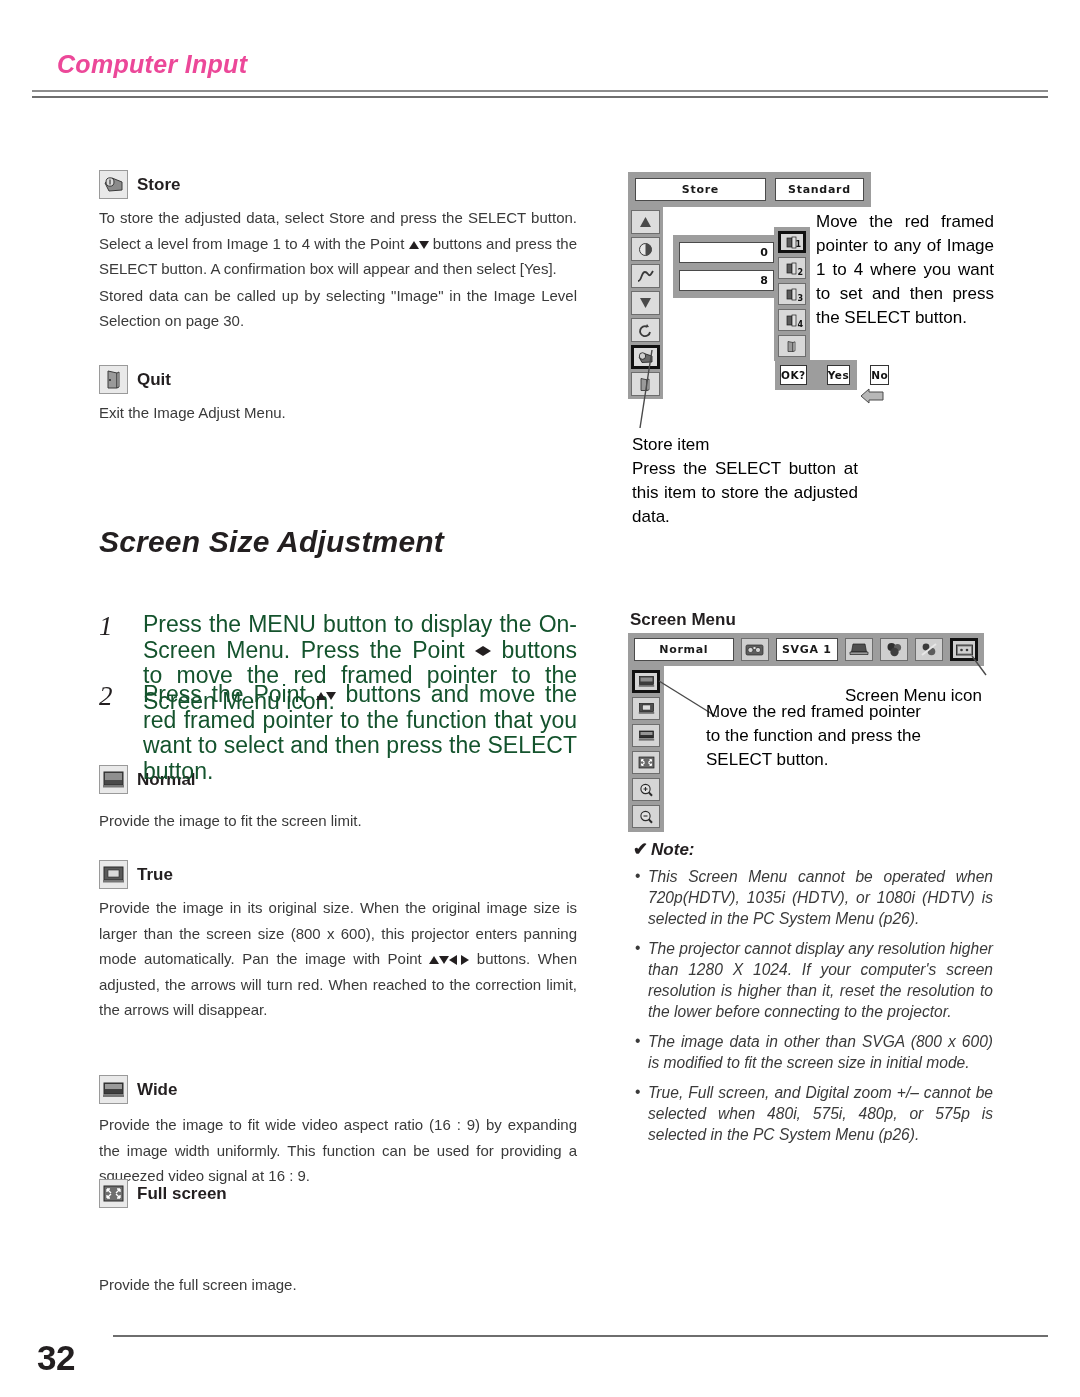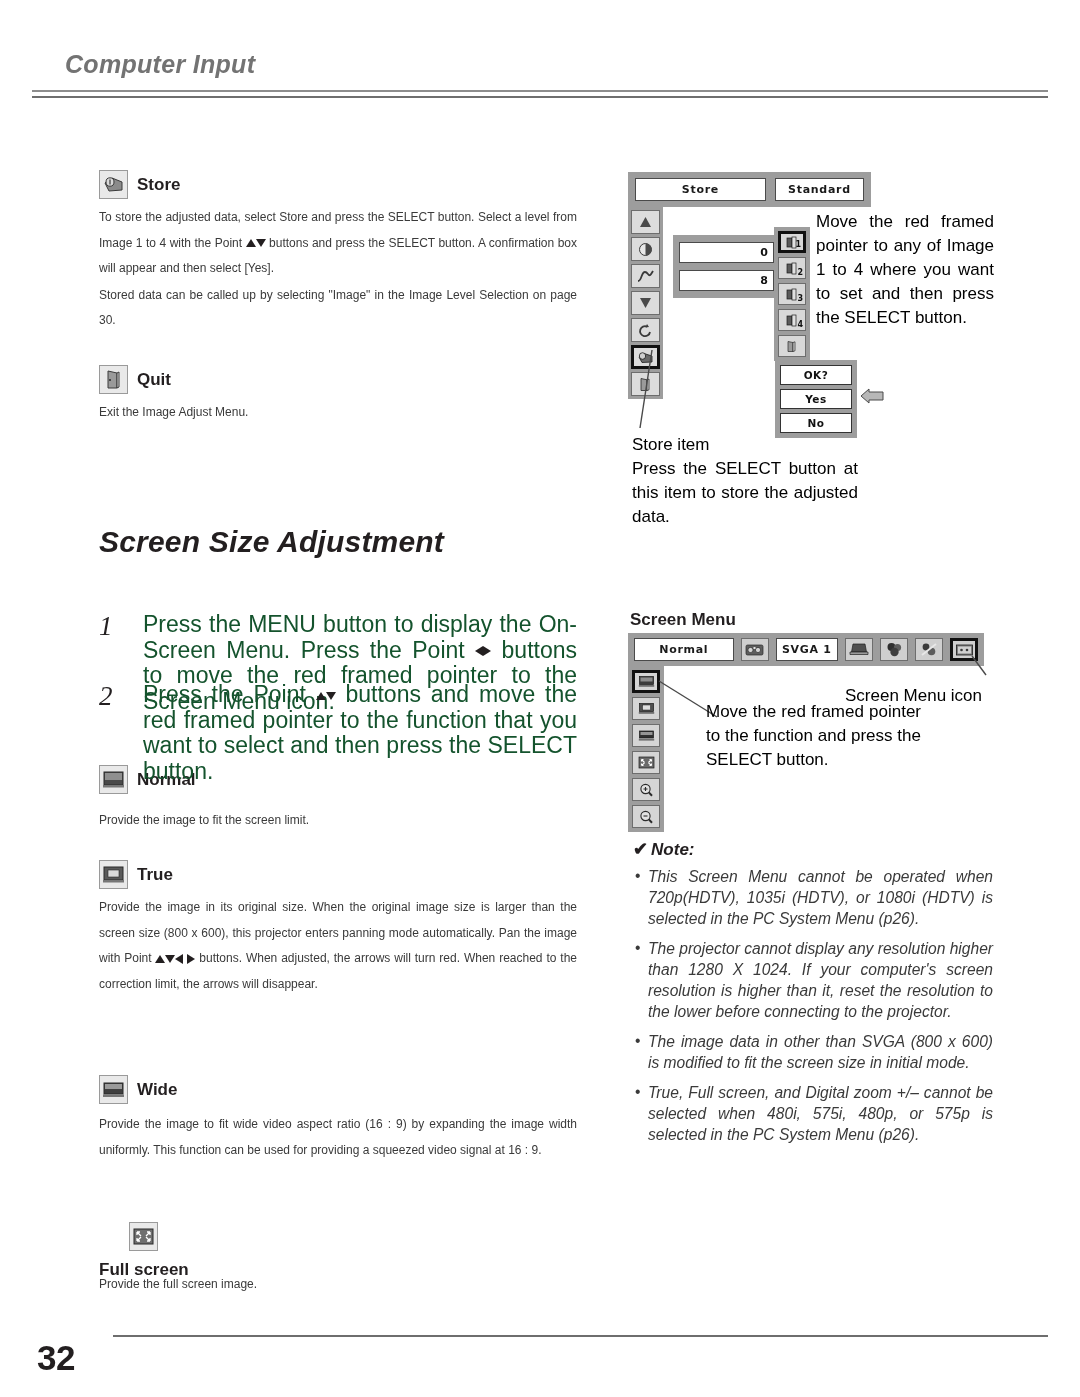--- a/index.html
+++ b/index.html
@@ -7,30 +7,30 @@
     width:1080px;height:1397px;background:#fff;
     font-family:"Liberation Sans", sans-serif;
     color:#231f20;position:relative;overflow:hidden;
   }
   .page{position:absolute;left:0;top:0;width:1080px;height:1397px;}
 
   
   .hdr-title{
     position:absolute;left:57px;top:50px;
     font-size:25px;font-weight:bold;font-style:italic;
-    letter-spacing:.3px;color:#737373;margin-left:8px;
+    letter-spacing:.3px;color:#ec4899;
   }
   .hdr-rule{
     position:absolute;left:32px;top:90px;width:1016px;height:4px;
     border-top:2px solid #8d8d8d;border-bottom:2px solid #6e6e6e;
   }
 
   
   .body-txt{
-    font-size:12px;line-height:25.5px;color:#3a3a3a;
+    font-size:15px;line-height:25.5px;color:#3a3a3a;
     text-align:justify;
   }
   .sec-head{
     font-size:17px;font-weight:bold;color:#231f20;
     display:flex;align-items:center;gap:9px;
   }
 
   
   .chip{
     width:29px;height:29px;box-sizing:border-box;
@@ -65,21 +65,21 @@
 
   #step1{top:612px;}
   #step2{top:682px;}
 
   #normal-head{position:absolute;top:765px;}
   #normal-body{position:absolute;top:808px;width:478px;}
   #true-head{position:absolute;top:860px;}
   #true-body{position:absolute;top:895px;width:478px;}
   #wide-head{position:absolute;top:1075px;}
   #wide-body{position:absolute;top:1112px;width:478px;}
-  #full-head{position:absolute;top:1222px;flex-direction:column;}
+  #full-head{position:absolute;top:1179px;}
   #full-body{position:absolute;top:1272px;width:478px;}
 
   
   .osd{position:absolute;font-family:"DejaVu Sans",sans-serif;}
   #osd-adjust{left:628px;top:172px;width:243px;}
   .osd-topbar{
     background:#9d9d9d;padding:6px 7px;display:flex;gap:9px;
     box-sizing:border-box;
   }
   .osd-field{
@@ -131,21 +131,21 @@
   .img-ico.sel{border:3px solid #111;}
   .img-ico .num{
     position:absolute;right:2px;bottom:1px;
     font-size:8px;font-weight:bold;color:#111;
   }
 
   
   #confirm-box{
     position:absolute;left:775px;top:360px;width:82px;
     background:#9d9d9d;padding:5px;box-sizing:border-box;
-    display:flex;flex-direction:column;gap:4px;
+    display:flex;flex-direction:row;gap:20px;
   }
   .cb-btn{
     background:#fff;border:1px solid #333;
     font-size:10.5px;font-weight:bold;text-align:center;
     padding:3px 0;color:#111;font-family:"DejaVu Sans",sans-serif;
     letter-spacing:.5px;
   }
   #confirm-arrow{position:absolute;left:860px;top:388px;}
 
   

